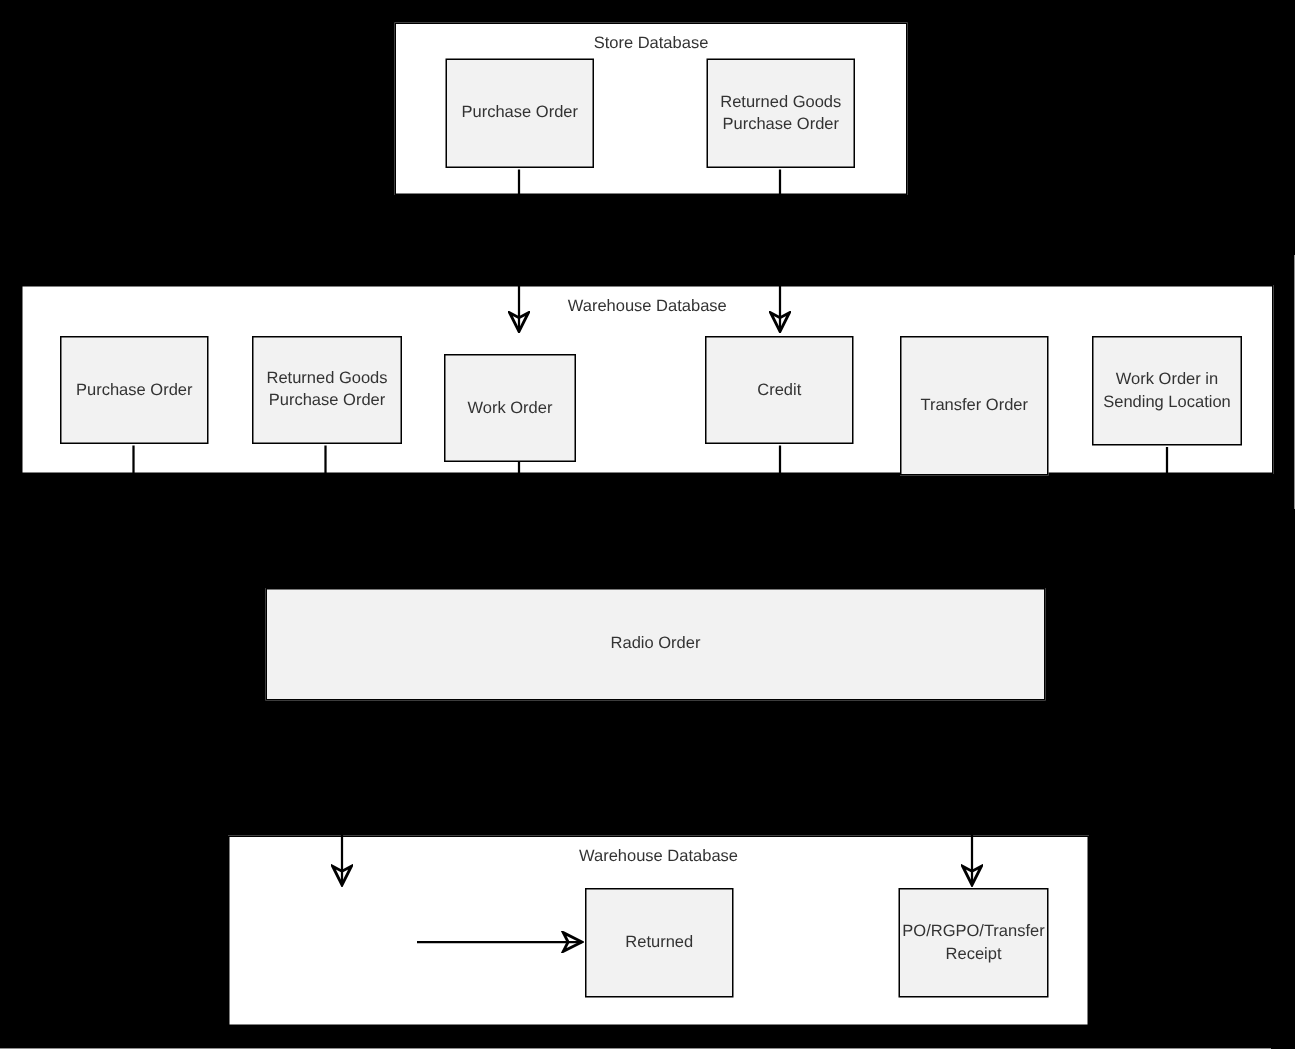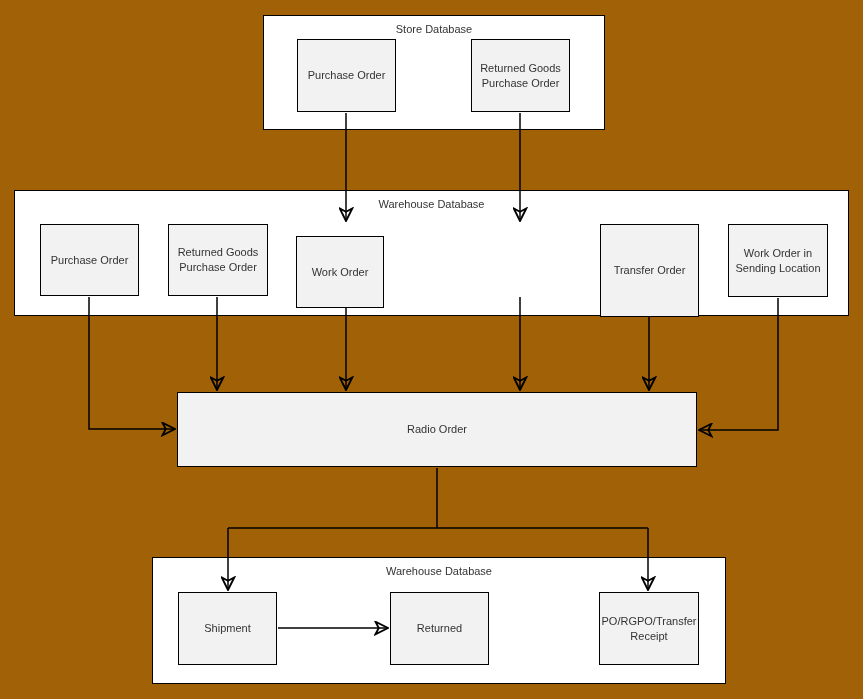--- a/index.html
+++ b/index.html
@@ -4,21 +4,21 @@
 <style>
   html, body {
     margin: 0;
     padding: 0;
     background: #ffffff;
   }
   .canvas {
     position: relative;
     width: 863px;
     height: 699px;
-    background: #a16207;
+    background: #000000;
     font-family: "Liberation Sans", sans-serif;
     color: #333333;
     overflow: hidden;
   }
   .group {
     position: absolute;
     border: 1.5px solid #000000;
     background: #ffffff;
     box-sizing: border-box;
     z-index: 1;
@@ -110,34 +110,34 @@
 
   <div class="node" style="left:40px; top:224px; width:99px; height:72px">
     <span>Purchase Order</span>
   </div>
   <div class="node" style="left:168px; top:224px; width:100px; height:72px">
     <span>Returned Goods Purchase Order</span>
   </div>
   <div class="node" style="left:296px; top:236px; width:88px; height:72px">
     <span>Work Order</span>
   </div>
+  <div class="node" style="left:470px; top:224px; width:99px; height:72px">
+    <span>Credit</span>
+  </div>
   <div class="node" style="left:600px; top:224px; width:99px; height:93px">
     <span>Transfer Order</span>
   </div>
   <div class="node" style="left:728px; top:224px; width:100px; height:73px">
     <span>Work Order in Sending Location</span>
   </div>
 
   <div class="node" style="left:177px; top:392px; width:520px; height:75px">
     <span>Radio Order</span>
   </div>
 
-  <div class="node" style="left:178px; top:592px; width:99px; height:73px">
-    <span>Shipment</span>
-  </div>
   <div class="node" style="left:390px; top:592px; width:99px; height:73px">
     <span>Returned</span>
   </div>
   <div class="node" style="left:599px; top:592px; width:100px; height:73px">
     <span>PO/RGPO/Transfer Receipt</span>
   </div>
 
 </div>
 
 </body></html>

